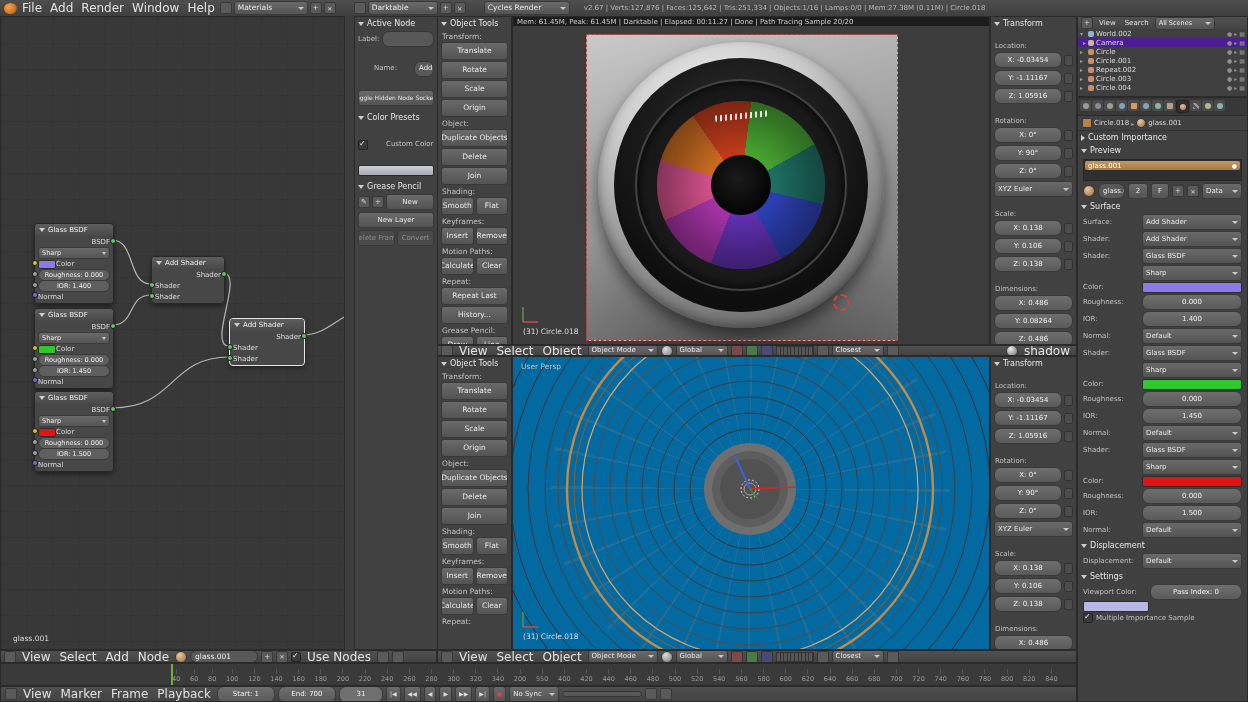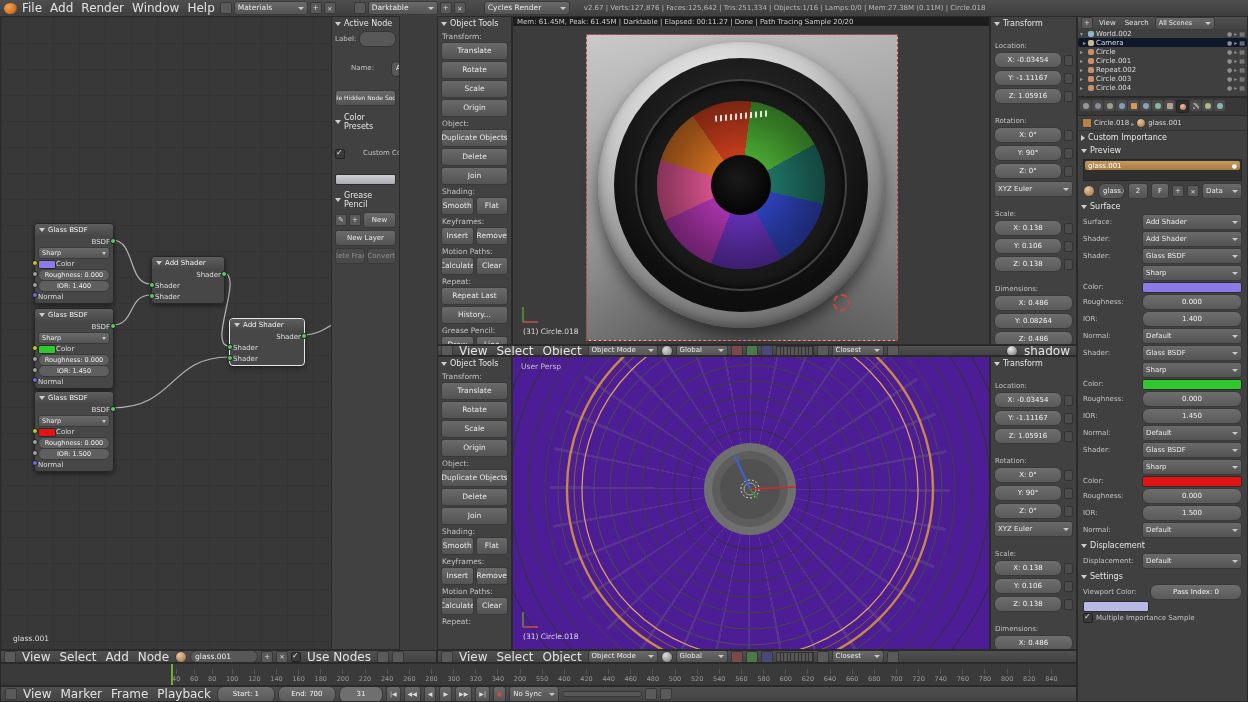--- a/index.html
+++ b/index.html
@@ -39,30 +39,30 @@
   .node.sel{border-color:#e6e6e6;}
   .nhead{background:linear-gradient(#5e5e5e,#484848);border-radius:3px 3px 0 0;padding:2px 4px;color:#f0f0f0;display:flex;gap:3px;align-items:center;font-size:7px;}
   .nrow{height:10px;display:flex;align-items:center;margin:1px 3px;font-size:7px;color:#ddd;}
   .sock{position:absolute;width:6px;height:6px;border-radius:50%;border:1px solid #1e1e1e;box-sizing:border-box;}
   .s-shader{background:#63c763;} .s-color{background:#c7c729;} .s-val{background:#a1a1a1;} .s-vec{background:#6f6fd0;}
   .nslider{flex:1;background:#5f5f5f;border:1px solid #3a3a3a;border-radius:6px;text-align:center;font-size:6.5px;padding:1px 0;color:#f0f0f0;}
   .nbtn{flex:1;background:linear-gradient(#696969,#555);border:1px solid #3a3a3a;border-radius:3px;font-size:6.5px;padding:1px 3px;display:flex;align-items:center;color:#eee;}
   .nbtn::after{content:"";margin-left:auto;border-left:2.5px solid transparent;border-right:2.5px solid transparent;border-top:3px solid #ccc;}
   .swatch{height:7px;border:1px solid #2c2c2c;border-radius:2px;}
   
-  #node-npanel{left:331px;top:16px;width:69px;height:634px;}
+  #node-npanel{left:354px;top:16px;width:84px;height:634px;}
   #tshelf-top{left:437px;top:16px;width:75px;height:329px;}
   #tshelf-bot{left:437px;top:356px;width:75px;height:294px;}
   .tpanel .btn{height:12px;margin:1px 3px;}
   .tpanel .lab{margin:2px 4px 0;}
   .pairrow{display:flex;gap:2px;margin:1px 3px;}
   .pairrow .btn{flex:1;margin:0;}
   
   #vp-top{left:512px;top:16px;width:478px;height:329px;background:#3c3c3c;}
-  #vp-bot{left:512px;top:356px;width:478px;height:294px;background:#4c1d95;}
+  #vp-bot{left:512px;top:356px;width:478px;height:294px;background:#0369a1;}
   #npanel-top{left:990px;top:16px;width:87px;height:329px;}
   #npanel-bot{left:990px;top:356px;width:87px;height:294px;}
   #vp-top-header{left:437px;top:345px;width:640px;height:11px;}
   #vp-bot-header{left:437px;top:650px;width:640px;height:13px;}
   #node-header{left:0;top:650px;width:437px;height:13px;}
   .vhead{display:flex;align-items:center;gap:3px;padding:0 3px;background:linear-gradient(#505050,#434343);}
   .vhead .btn{height:9px;font-size:7px;padding:1px 3px;}
   .layers{width:36px;height:8px;border:1px solid #333;background:
      repeating-linear-gradient(90deg,#565656 0 2.6px,#333 2.6px 3.6px);flex:none;}
   
@@ -84,21 +84,21 @@
      background:repeating-linear-gradient(90deg,rgba(255,255,255,.85) 0 2px,transparent 2px 5px);}
   .cursor3d{position:absolute;width:13px;height:13px;border-radius:50%;border:2px dashed #c44;}
   .vplabel{position:absolute;color:#dedede;font-size:7.5px;}
   .miniaxis{position:absolute;width:22px;height:22px;}
   
   #outliner{left:1077px;top:16px;width:171px;height:81px;background:#3f3f3f;}
   .orow{display:flex;align-items:center;gap:2px;height:9px;padding:0 2px;font-size:7px;color:#dcdcdc;}
   .orow .oic{width:6px;height:6px;border-radius:2px;flex:none;}
   .oexp{color:#9a9a9a;font-size:6px;width:6px;flex:none;}
   .oright{margin-left:auto;display:flex;gap:2px;color:#8f8f8f;font-size:6px;}
-  .osel{background:#0f172a;border-radius:2px;text-align:right;}
+  .osel{background:#4c1d95;border-radius:2px;text-align:right;}
   #props{left:1077px;top:97px;width:171px;height:605px;background:#404040;}
   .tabs{display:flex;gap:1px;padding:2px;background:#383838;border-bottom:1px solid #2b2b2b;}
   .tab{width:11px;height:11px;border-radius:2px;background:#4a4a4a;display:flex;align-items:center;justify-content:center;}
   .tab span{width:6px;height:6px;border-radius:50%;display:block;}
   .tab.active{background:#2e2e2e;border:1px solid #242424;}
   .prow{display:flex;align-items:center;gap:3px;margin:1px 5px;}
   .prow .lab{width:56px;flex:none;font-size:7px;}
   .prow .slider,.prow .btn,.prow .field{height:10px;font-size:7px;flex:1;}
   .psw{height:9px;flex:1;border:1px solid #2c2c2c;border-radius:2px;}
   .listbox{margin:2px 5px;background:#2f2f2f;border:1px solid #262626;height:18px;padding:1px;}

